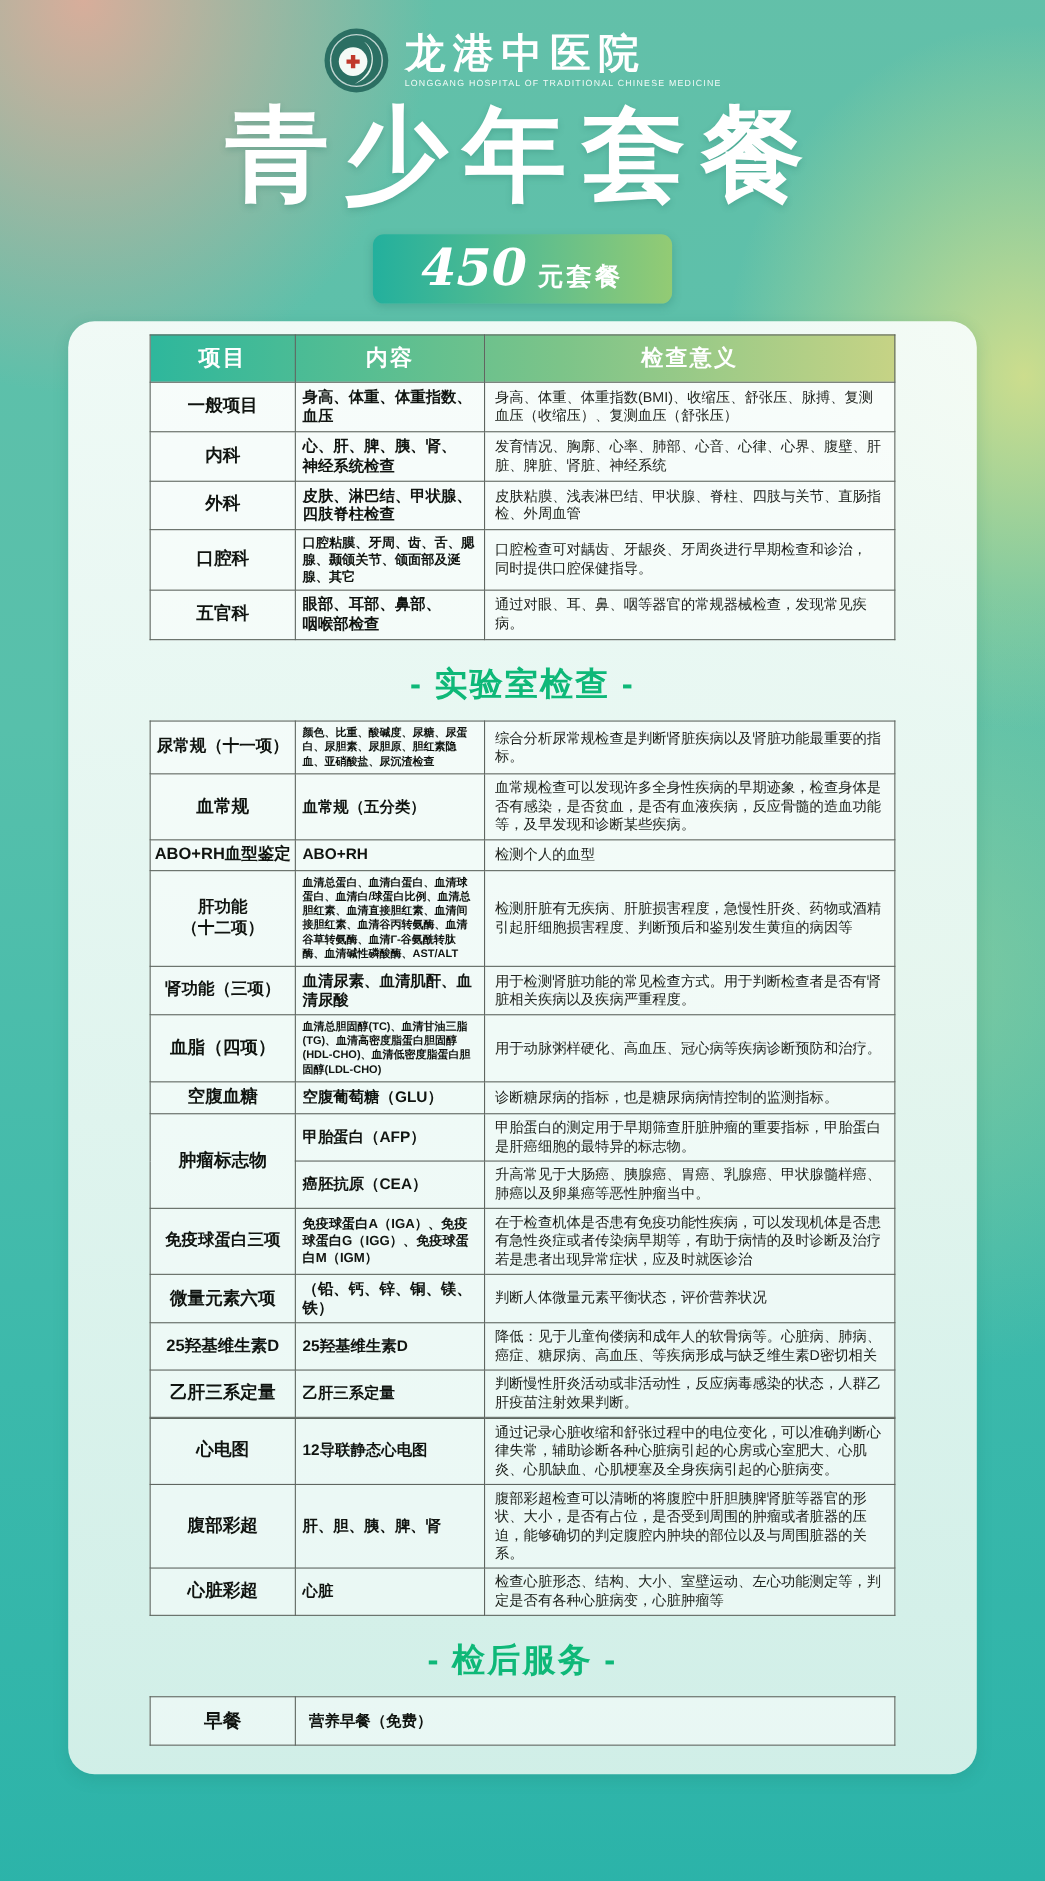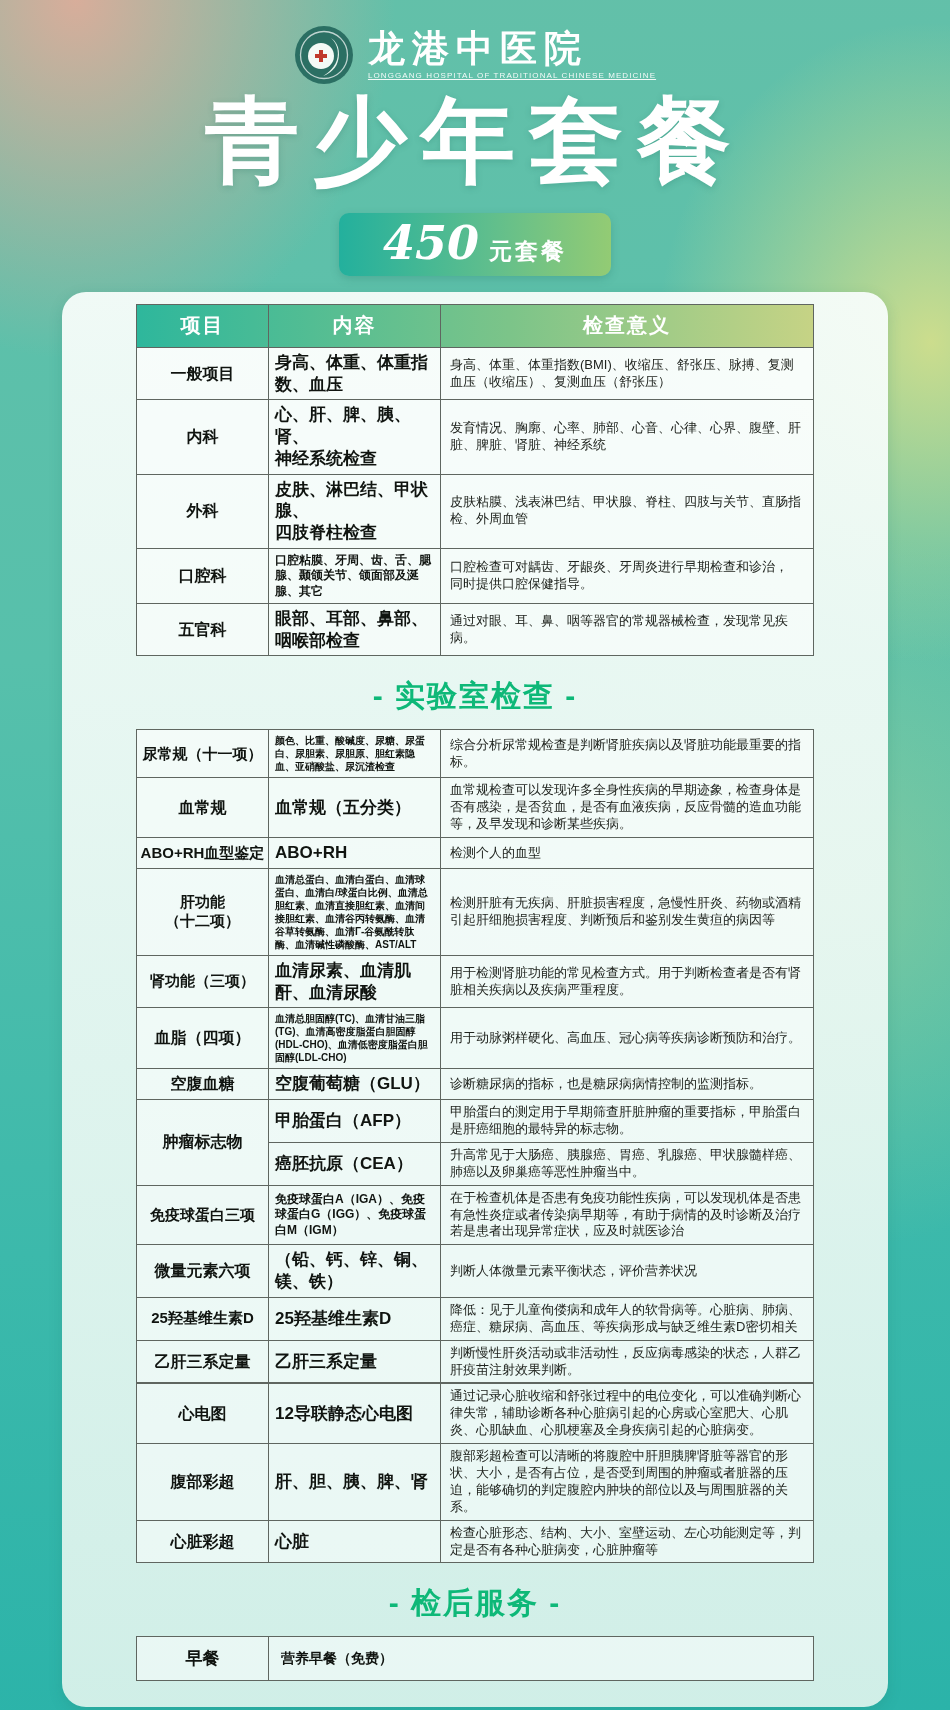--- a/index.html
+++ b/index.html
@@ -8,40 +8,40 @@
     font-family:"Liberation Sans","DejaVu Sans",sans-serif;
     background:
       radial-gradient(48% 30% at 8% 0%, rgba(236,170,152,.85), rgba(236,170,152,0) 70%),
       radial-gradient(40% 26% at 98% 20%, rgba(216,224,138,.9), rgba(216,224,138,0) 72%),
       radial-gradient(55% 30% at 88% 52%, rgba(186,216,148,.45), rgba(186,216,148,0) 70%),
       linear-gradient(178deg,#63c0a9 0%,#57c0ab 38%,#3cb9ab 72%,#2bb3a9 100%);
   }
   .hero{padding-top:25px;text-align:center;color:#fff;}
   .logo-row{display:flex;align-items:center;justify-content:center;gap:14px;margin-bottom:8px;}
   .h-name{font-size:37px;font-weight:900;letter-spacing:7px;line-height:1.05;text-align:left;}
-  .h-en{font-size:8px;letter-spacing:1.1px;opacity:.92;margin-top:3px;text-align:center;white-space:nowrap;text-decoration:underline;}
+  .h-en{font-size:8px;letter-spacing:1.1px;opacity:.92;margin-top:3px;text-align:center;white-space:nowrap;}
   .main-title{font-size:94px;font-weight:900;letter-spacing:14px;line-height:1.02;margin-top:0;
     text-shadow:0 2px 6px rgba(30,110,95,.25);}
   .badge{display:inline-flex;align-items:baseline;gap:10px;margin-top:24px;padding:7px 44px 10px;
     border-radius:10px;background:linear-gradient(90deg,#23b09d,#5fbe8d 55%,#93cb74);
     box-shadow:0 3px 8px rgba(30,110,95,.25);}
   .badge .price{font-family:"DejaVu Serif","Liberation Serif",serif;font-style:italic;font-weight:700;
     font-size:46px;line-height:1;}
   .badge .suffix{font-size:23px;font-weight:800;letter-spacing:3px;line-height:1;}
   .panel{margin:16px 62px 0;border-radius:24px;padding:12px 0 26px;
     background:linear-gradient(180deg,rgba(247,253,250,.95),rgba(226,245,238,.9));
     box-shadow:0 4px 14px rgba(30,110,95,.18);}
   .sec-title{font-size:30px;font-weight:800;color:#0eb878;text-align:center;margin:20px 0 12px;letter-spacing:2px;}
   table{border-collapse:collapse;width:678px;margin:0 auto;table-layout:fixed;background:rgba(255,255,255,.5);}
   td,th{border:1px solid #5f6660;vertical-align:middle;}
   thead tr{background:linear-gradient(90deg,#2eb79c,#7cc489 55%,#c6d385);}
   th{height:40px;font-size:20px;font-weight:800;color:#fff;letter-spacing:2px;}
   td.c-label{font-size:16px;font-weight:800;text-align:center;color:#101410;padding:4px 2px;white-space:pre-line;line-height:1.25;}
   td.c-label.long{font-size:15px;}
-  td.c-content{font-size:17px;font-weight:700;color:#101410;padding:4px 6px;line-height:1.28;white-space:pre-line;}
+  td.c-content{font-size:14px;font-weight:700;color:#101410;padding:4px 6px;line-height:1.28;white-space:pre-line;}
   td.c-content.sm{font-size:12px;}
   td.c-content.xs{font-size:10px;line-height:1.3;}
   td.c-meaning{font-size:13px;color:#20241f;padding:4px 9px;line-height:1.3;white-space:pre-line;}
   col.col1{width:132px;} col.col2{width:172px;}
   .t2 td.c-content{font-size:14px;font-weight:600;padding:8px 12px;}
   .t2 td.c-label{font-size:17px;}
   .t2 tr{height:44px;}
 </style>
 </head>
 <body>

